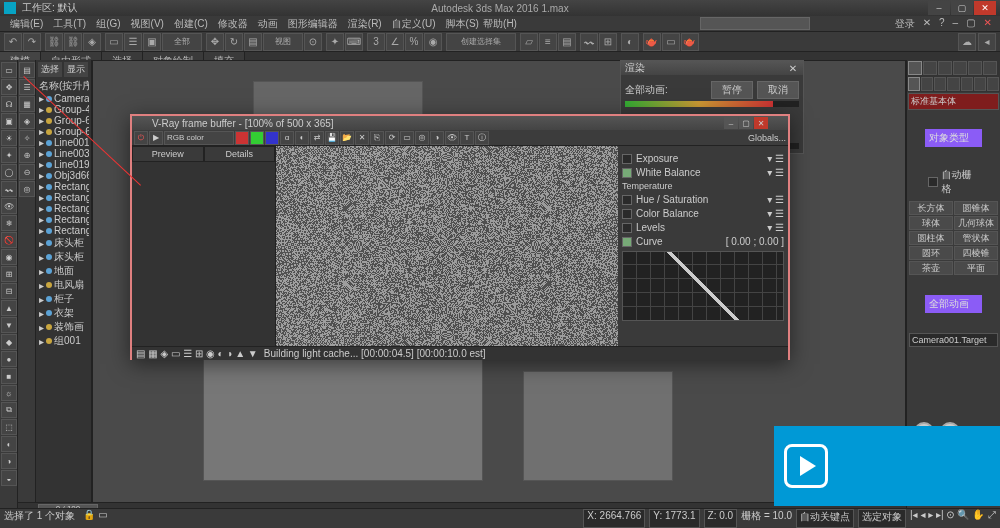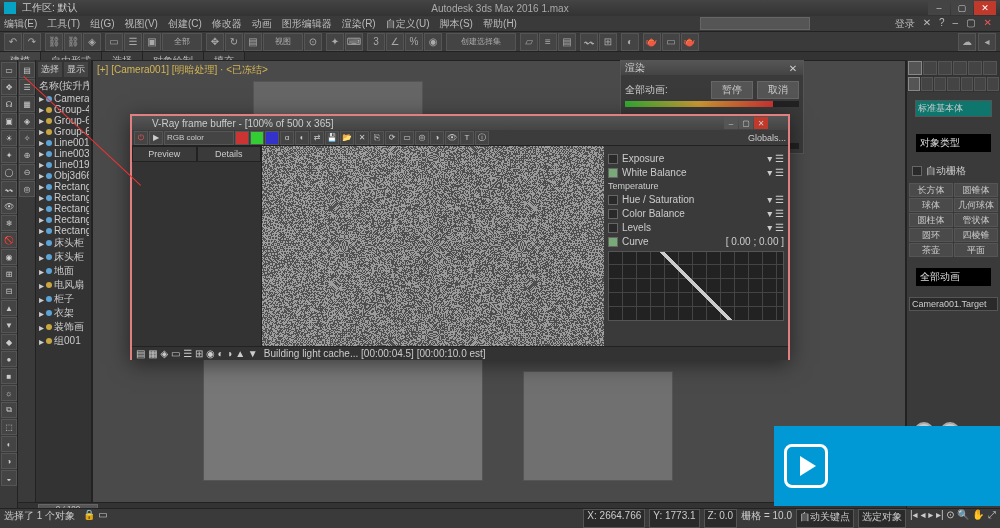--- a/index.html
+++ b/index.html
@@ -3,21 +3,21 @@
 <meta charset="utf-8">
 <style>
 *{box-sizing:border-box;margin:0;padding:0;font-family:"Microsoft YaHei",Arial,sans-serif;font-size:10px;color:#ccc;user-select:none}
 body{width:1000px;height:528px;background:#3a3a3a;overflow:hidden;position:relative}
 .titlebar{height:16px;background:linear-gradient(#444,#333);display:flex;align-items:center;padding:0 4px;position:relative}
 .titlebar .logo{width:12px;height:12px;background:#07a3c4;margin-right:6px}
 .titlebar .title{position:absolute;left:50%;transform:translateX(-50%);color:#aaa}
 .titlebar .winbtns{margin-left:auto;display:flex;gap:1px}
 .winbtn{width:22px;height:14px;background:#444;display:flex;align-items:center;justify-content:center;font-size:9px}
 .winbtn.close{background:#c0392b;color:#fff}
-.menubar{height:16px;background:#3a3a3a;display:flex;align-items:center;padding:0 0;gap:2px;border-bottom:1px solid #222}
+.menubar{height:16px;background:#3a3a3a;display:flex;align-items:center;padding:0 6px;gap:2px;border-bottom:1px solid #222}
 .menubar span{padding:0 4px;color:#bbb;font-size:10px}
 .menubar .help{position:absolute;left:50%;transform:translateX(-50%)}
 .menubar .search{position:absolute;right:190px;width:110px;height:13px;background:#555;border:1px solid #666;color:#888;padding:0 2px}
 .menubar .rightmenu{position:absolute;right:0;display:flex;padding-right:4px}
 .toolbar{height:20px;background:#3a3a3a;border-bottom:1px solid #222;display:flex;align-items:center;padding:0 4px;gap:1px}
 .tb{width:18px;height:18px;background:#444;border:1px solid #555;display:flex;align-items:center;justify-content:center;font-size:10px;color:#aaa}
 .tb.sep{width:2px;background:transparent;border:none}
 .tabbar{height:18px;background:#333;display:flex;align-items:center;border-bottom:1px solid #222}
 .tab{padding:2px 10px;background:#3a3a3a;color:#bbb;font-size:10px;border-right:1px solid #222}
 .tab.active{background:#444}
@@ -32,22 +32,22 @@
 .treeitem{display:flex;align-items:center;gap:2px;font-size:9px;color:#aaa;padding:0 1px;white-space:nowrap;overflow:hidden}
 .treeitem .dot{width:6px;height:6px;border-radius:50%;background:#5ca3d6;flex-shrink:0}
 .treeitem .dot.y{background:#c9a63f}
 .viewport{flex:1;background:#4a4a4a;position:relative;border:1px solid #222}
 .vplabel{position:absolute;top:2px;left:4px;color:#d4b554;font-size:10px}
 .furniture{position:absolute;background:#666;border:1px solid #555}
 .rightpanel{width:94px;background:#3a3a3a;border-left:1px solid #222;display:flex;flex-direction:column}
 .cmdpanel{display:flex;gap:1px;padding:1px;background:#333}
 .cp{width:14px;height:14px;background:#444;border:1px solid #555}
 .cp.active{background:#555;border-color:#888}
-.drophdr{background:#000000;padding:2px 4px;font-size:10px;color:#ddd;margin:9px}
-.dropsel{background:#0f766e;border:1px solid #555;padding:1px 2px;margin:8px;font-size:9px}
+.drophdr{background:#8b5cf6;padding:2px 4px;font-size:10px;color:#ddd;margin:18px}
+.dropsel{background:#7f1d1d;border:1px solid #555;padding:1px 2px;margin:1px;font-size:9px}
 .objtype{display:flex;flex-wrap:wrap;gap:1px;padding:2px}
 .objbtn{width:44px;height:14px;background:#4a4a4a;border:1px solid #555;font-size:9px;display:flex;align-items:center;justify-content:center}
 .namefield{margin:2px;background:#2a2a2a;border:1px solid #555;padding:1px 2px;font-size:9px}
 .timeline{position:absolute;bottom:14px;left:18px;right:94px;height:12px;background:#333;border-top:1px solid #222;display:flex;align-items:center}
 .timeslider{width:60px;height:10px;background:#555;border:1px solid #666;font-size:8px;display:flex;align-items:center;justify-content:center;margin-left:20px}
 .statusbar{position:absolute;bottom:0;left:0;right:0;height:20px;background:#3a3a3a;border-top:1px solid #222;display:flex;padding:0 4px;font-size:9px;color:#aaa;gap:8px}
 .statusbar .coords{margin-left:auto;display:flex;gap:4px}
 .statusbar .coord{background:#2a2a2a;border:1px solid #555;padding:0 3px}
 .renderwin{position:absolute;top:60px;left:620px;width:184px;background:#3a3a3a;border:1px solid #555;z-index:10}
 .rwin-title{height:14px;background:linear-gradient(#555,#444);display:flex;align-items:center;padding:0 4px;font-size:10px}
@@ -59,21 +59,21 @@
 .progress .bar{position:absolute;height:100%;background:linear-gradient(90deg,#3a3,#c93,#c33);width:85%}
 .vfb{position:absolute;top:114px;left:130px;width:660px;height:246px;background:#3a3a3a;border:2px solid #e08080;z-index:20;box-shadow:0 4px 20px rgba(0,0,0,0.5)}
 .vfb-title{height:14px;background:linear-gradient(#555,#444);display:flex;align-items:center;padding:0 20px;font-size:9px;color:#e88}
 .vfb-title .btns{margin-left:auto;display:flex;gap:1px}
 .vfb-title .btns span{width:14px;height:12px;background:#555;display:flex;align-items:center;justify-content:center;font-size:8px}
 .vfb-title .btns .cl{background:#c0392b}
 .vfb-tools{height:16px;background:#3c3c3c;display:flex;align-items:center;gap:1px;padding:0 2px;border-bottom:1px solid #222}
 .vt{width:14px;height:14px;background:#444;border:1px solid #555;font-size:8px;display:flex;align-items:center;justify-content:center}
 .vt.red{color:#e55}
 .vfb-body{display:flex;height:200px}
-.vfb-left{width:130px;background:#333;border-right:1px solid #222}
+.vfb-left{width:144px;background:#333;border-right:1px solid #222}
 .vfb-tabs{display:flex}
 .vfb-tab{flex:1;padding:2px;text-align:center;font-size:9px;background:#3a3a3a;border:1px solid #222}
 .vfb-render{width:342px;background:#888;position:relative;overflow:hidden}
 .noise{position:absolute;inset:0;background:
  repeating-conic-gradient(#999 0% 0.001%,#555 0.001% 0.002%);
  filter:contrast(1.2);opacity:0.95}
 .roomwall{position:absolute;inset:0;background:linear-gradient(120deg,#bbb 0%,#aaa 40%,#888 41%,#777 100%)}
 .vfb-right{flex:1;background:#3a3a3a;padding:4px;overflow:hidden}
 .cc-row{display:flex;align-items:center;margin:3px 0;font-size:9px;gap:4px}
 .cc-row .chk{width:10px;height:10px;border:1px solid #666;background:#2a2a2a}
@@ -339,21 +339,20 @@
           <span>装饰画</span>
         </div>
         <div class="treeitem">
           <span>▸</span>
           <span class="dot y"></span>
           <span>组001</span>
         </div>
       </div>
  </div>
  <div class="viewport">
-  <div class="vplabel">[+] [Camera001] [明暗处理] · &lt;已冻结&gt;</div>
   <div class="furniture" style="top:20px;left:160px;width:170px;height:80px"></div>
   <div class="furniture" style="top:290px;left:110px;width:280px;height:130px;background:#777"></div>
   <div class="furniture" style="top:310px;left:430px;width:150px;height:110px;background:#707070"></div>
  </div>
  <div class="rightpanel">
   <div class="cmdpanel">
    <div class="cp active"></div>
    <div class="cp"></div>
    <div class="cp"></div>
    <div class="cp"></div>
@@ -364,21 +363,21 @@
    <div class="cp active"></div>
    <div class="cp"></div>
    <div class="cp"></div>
    <div class="cp"></div>
    <div class="cp"></div>
    <div class="cp"></div>
    <div class="cp"></div>
   </div>
   <div class="dropsel">标准基本体</div>
   <div class="drophdr">对象类型</div>
-  <div class="cc-row" style="padding:0 5px">
+  <div class="cc-row" style="padding:0 21px">
         <div class="chk"></div>
         <span>自动栅格</span>
       </div>
   <div class="objtype" id="objbtns">
         <div class="objbtn">长方体</div>
         <div class="objbtn">圆锥体</div>
         <div class="objbtn">球体</div>
         <div class="objbtn">几何球体</div>
         <div class="objbtn">圆柱体</div>
         <div class="objbtn">管状体</div>

